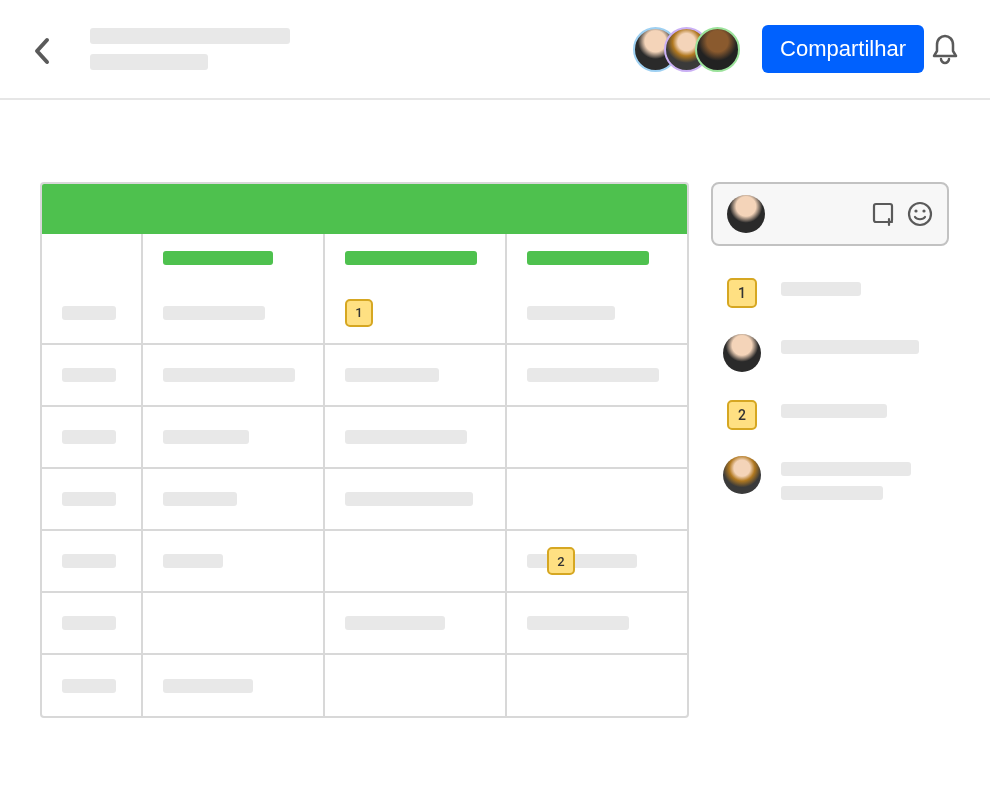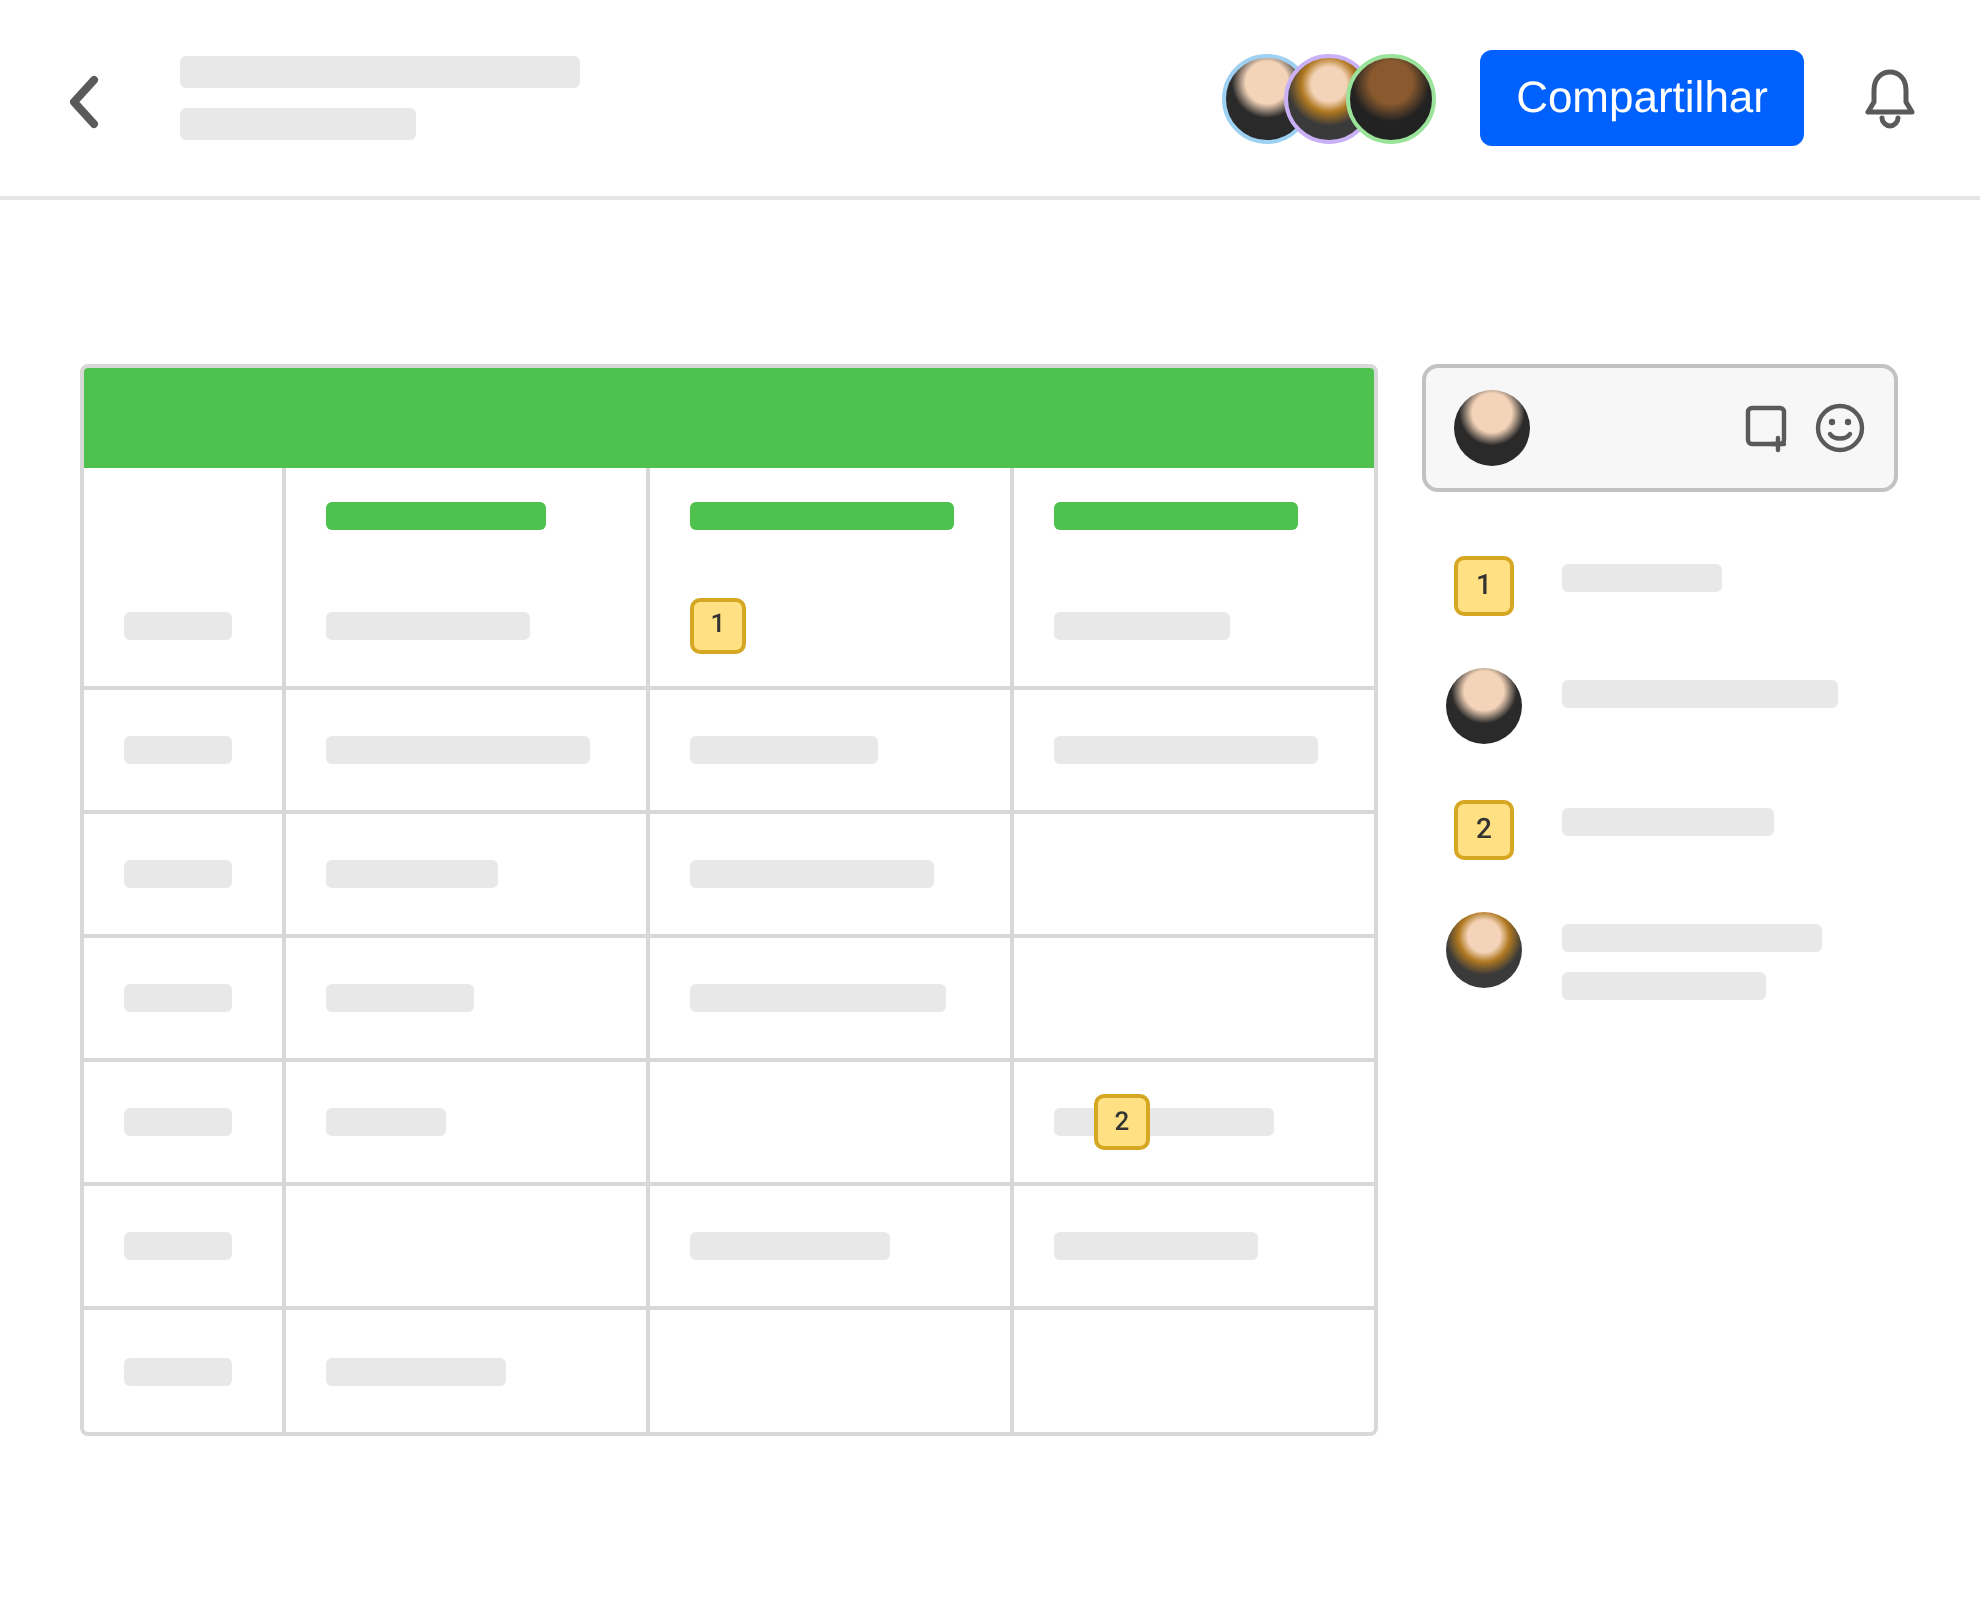--- a/index.html
+++ b/index.html
@@ -57,21 +57,21 @@
     .avatar:first-child { margin-left: 0; }
     .share-btn {
       background: #0061fe;
       color: #fff;
       font-size: 22px;
       font-weight: 400;
       padding: 11px 18px;
       border: none;
       border-radius: 6px;
       cursor: pointer;
-      margin-right: 28px;
+      margin-right: 6px;
     }
     .bell-btn {
       cursor: pointer;
       color: #5a5a5a;
       display: flex;
       align-items: center;
       justify-content: center;
     }
 
     

